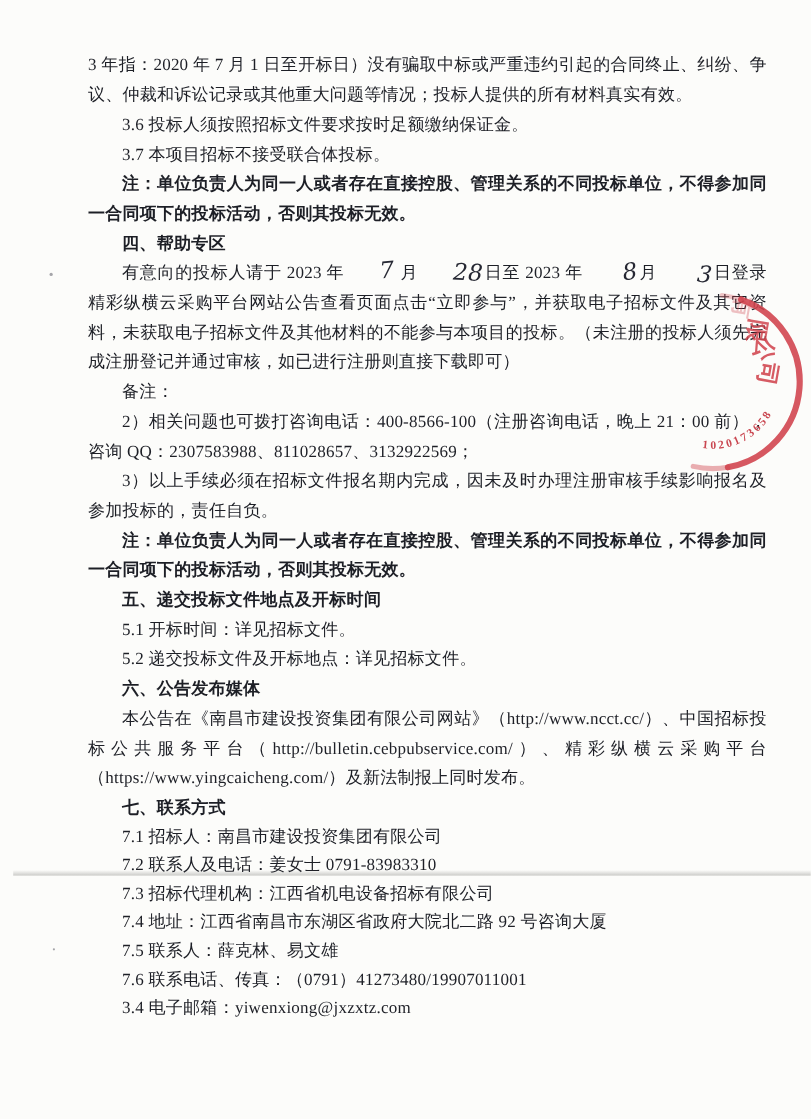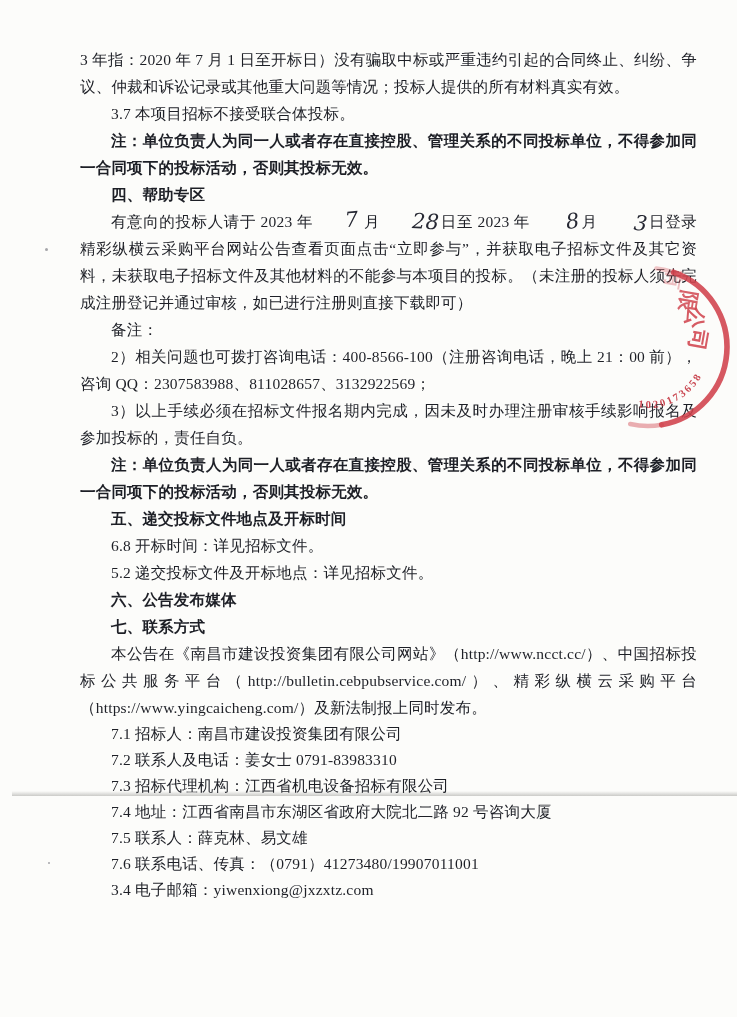--- a/index.html
+++ b/index.html
@@ -66,38 +66,39 @@
   .speck-a{left:33px;top:248px;}
   .speck-b{left:36px;top:862px;width:2px;height:2px;}
 </style>
 </head>
 <body>
 
 <div class="page">
   <div class="doc">
 
     <p>3 年指：2020 年 7 月 1 日至开标日）没有骗取中标或严重违约引起的合同终止、纠纷、争议、仲裁和诉讼记录或其他重大问题等情况；投标人提供的所有材料真实有效。</p>
+    <p class="indent">3.6 投标人须按照招标文件要求按时足额缴纳保证金。</p>
     <p class="indent">3.7 本项目招标不接受联合体投标。</p>
     <p class="indent bold">注：单位负责人为同一人或者存在直接控股、管理关系的不同投标单位，不得参加同一合同项下的投标活动，否则其投标无效。</p>
 
     <p class="indent bold">四、帮助专区</p>
     <p class="indent"><span>有意向的投标人请于 2023 年</span><span class="hw hw-r1">7</span><span> 月</span><span class="hw hw-r2">28</span><span>日至 2023 年 </span><span class="hw hw-r3">8</span><span>月 </span><span class="hw hw-r4">3</span><span>日登录精彩纵横云采购平台网站公告查看页面点击“立即参与”，并获取电子招标文件及其它资料，未获取电子招标文件及其他材料的不能参与本项目的投标。（未注册的投标人须先完成注册登记并通过审核，如已进行注册则直接下载即可）</span></p>
     <p class="indent">备注：</p>
     <p class="indent">2）相关问题也可拨打咨询电话：400-8566-100（注册咨询电话，晚上 21：00 前），咨询 QQ：2307583988、811028657、3132922569；</p>
     <p class="indent">3）以上手续必须在招标文件报名期内完成，因未及时办理注册审核手续影响报名及参加投标的，责任自负。</p>
     <p class="indent bold">注：单位负责人为同一人或者存在直接控股、管理关系的不同投标单位，不得参加同一合同项下的投标活动，否则其投标无效。</p>
 
     <p class="indent bold">五、递交投标文件地点及开标时间</p>
-    <p class="indent">6.8 开标时间：详见招标文件。</p>
+    <p class="indent">5.1 开标时间：详见招标文件。</p>
     <p class="indent">5.2 递交投标文件及开标地点：详见招标文件。</p>
 
     <p class="indent bold">六、公告发布媒体</p>
+    <p class="indent">本公告在《南昌市建设投资集团有限公司网站》（http://www.ncct.cc/）、中国招标投标公共服务平台（http://bulletin.cebpubservice.com/）、精彩纵横云采购平台（https://www.yingcaicheng.com/）及新法制报上同时发布。</p>
+
     <p class="indent bold">七、联系方式</p>
-
-    <p class="indent">本公告在《南昌市建设投资集团有限公司网站》（http://www.ncct.cc/）、中国招标投标公共服务平台（http://bulletin.cebpubservice.com/）、精彩纵横云采购平台（https://www.yingcaicheng.com/）及新法制报上同时发布。</p>
     <div class="contact">
       <p class="indent">7.1 招标人：南昌市建设投资集团有限公司</p>
       <p class="indent">7.2 联系人及电话：姜女士 0791-83983310</p>
       <p class="indent">7.3 招标代理机构：江西省机电设备招标有限公司</p>
       <p class="indent">7.4 地址：江西省南昌市东湖区省政府大院北二路 92 号咨询大厦</p>
       <p class="indent">7.5 联系人：薛克林、易文雄</p>
       <p class="indent">7.6 联系电话、传真：（0791）41273480/19907011001</p>
       <p class="indent">3.4 电子邮箱：yiwenxiong@jxzxtz.com</p>
     </div>
   </div>

